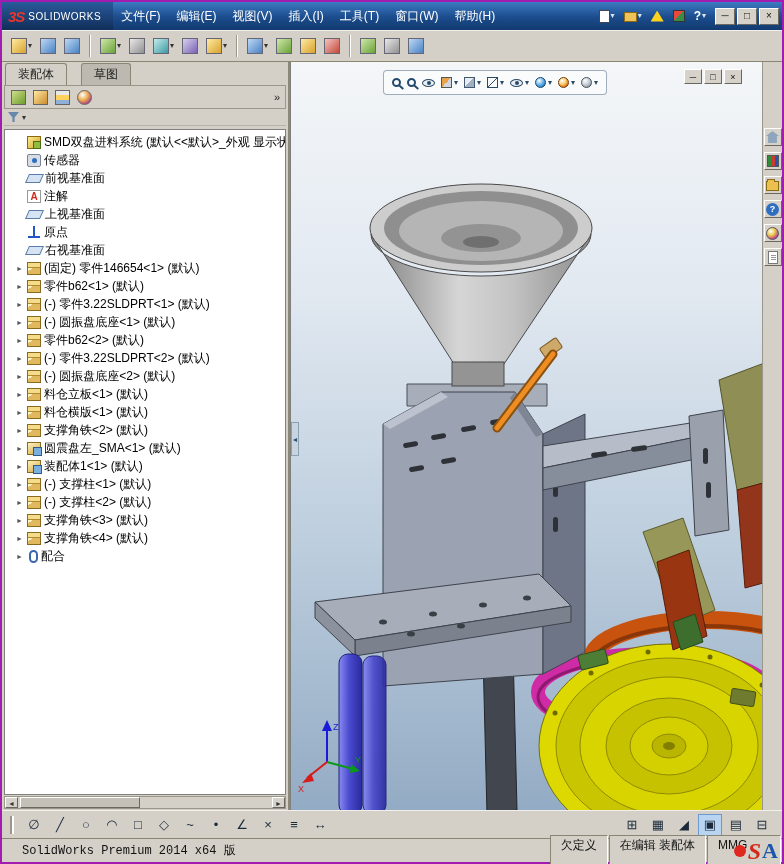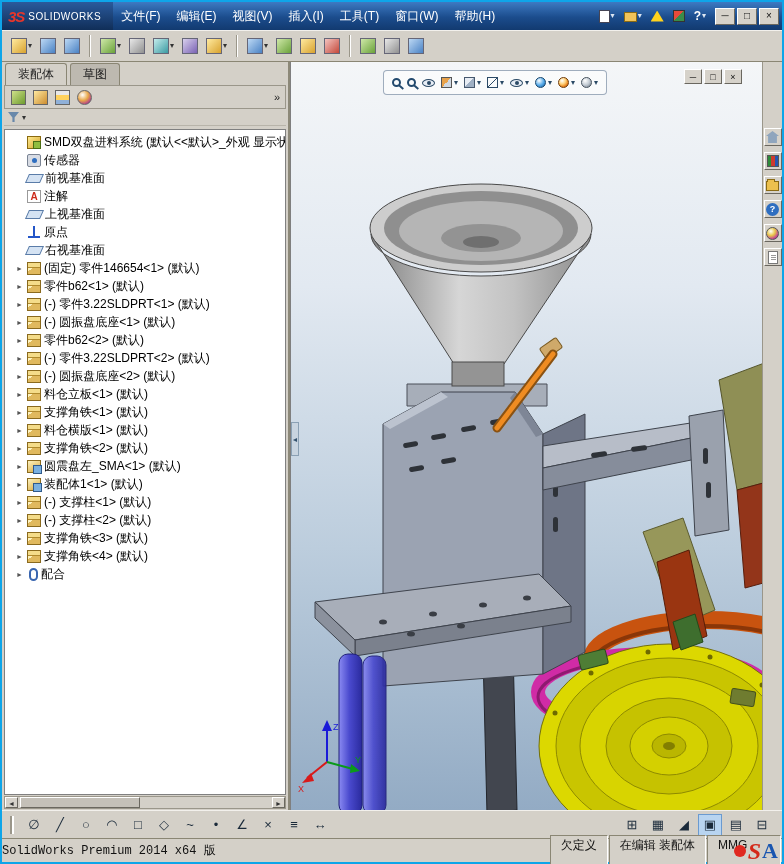--- a/index.html
+++ b/index.html
@@ -1,18 +1,18 @@
 <!DOCTYPE html>
 <html><head>
 <meta charset="utf-8">
 <style>
   *{margin:0;padding:0;box-sizing:border-box}
   html,body{width:784px;height:864px;overflow:hidden}
   body{font-family:"Liberation Sans","DejaVu Sans",sans-serif;background:#d4d0c8;position:relative;font-size:12px}
-  #app{position:absolute;inset:0;border:2px solid #0ea5e9;background:#ffffff}
+  #app{position:absolute;inset:0;border:2px solid #a21caf;background:#ffffff}
 
   
   .titlebar{position:absolute;left:0;top:0;right:0;height:28px;background:linear-gradient(#3d7ac2,#1b4c8c 55%,#123a70);display:flex;align-items:center;color:#fff}
   .logo{display:flex;align-items:center;gap:4px;padding:0 12px 0 6px;height:100%;background:linear-gradient(#2a5a9c,#102e58)}
   .logo-mark{color:#e8362a;font-weight:bold;font-style:italic;font-size:15px;letter-spacing:-1px}
   .logo-text{font-weight:normal;font-size:10px;letter-spacing:.5px}
   .menu-item{padding:3px 8px;font-size:12px;cursor:default}
   .tb-gap{flex:1}
   .qtbar{display:flex;align-items:center;gap:3px;margin-right:6px}
   .qtbtn{display:flex;align-items:center;gap:1px;background:transparent;border:1px solid transparent;padding:2px}
@@ -31,21 +31,21 @@
   .qa{width:16px;height:16px;border:1px solid #667;display:inline-block}
   .ca{background:linear-gradient(135deg,#ffeaa0,#d8a22e)} .cb{background:linear-gradient(135deg,#bcd8f4,#4a82c4)}
   .cc{background:linear-gradient(135deg,#cfe8a8,#6aa23a)} .cd{background:linear-gradient(135deg,#f4c4c0,#c4483a)}
   .ce{background:linear-gradient(135deg,#d8d0ec,#7a62b4)} .cf{background:linear-gradient(135deg,#c4ecec,#3a9aa2)}
   .cg{background:linear-gradient(135deg,#e8e8e8,#909090)}
   .tb-sep{width:2px;height:22px;border-left:1px solid #9a9689;border-right:1px solid #fff;margin:0 4px}
   .tbtn .dd{color:#333}
 
   
   .left{position:absolute;left:0;top:60px;width:288px;bottom:52px;background:#d4d0c8;border-right:2px solid #8c8878}
-  .tabs{height:23px;display:flex;align-items:flex-end;padding:2px 0 0 3px;gap:3px}
+  .tabs{height:23px;display:flex;align-items:flex-end;padding:2px 0 0 3px;gap:14px}
   .tab{padding:2px 12px;font-size:12px;border:1px solid #8a8674;border-bottom:none;background:#bdb9b0;border-radius:3px 3px 0 0;color:#222}
   .tab.active{background:#d4d0c8;position:relative;z-index:2}
   .panel-tools{height:24px;margin:0 2px;border:1px solid #9a968a;background:#d4d0c8;display:flex;align-items:center;gap:5px;padding:0 5px}
   .pi{width:15px;height:15px;display:inline-block;border:1px solid #666}
   .pi-fm{background:linear-gradient(135deg,#cfe08a,#6e9c2e)}
   .pi-pm{background:linear-gradient(135deg,#ffe9a0,#cc8c2e)}
   .pi-cm{background:linear-gradient(180deg,#e8e8e8 0 33%,#ffd25e 33% 66%,#8fb0d8 66%)}
   .pi-dm{border-radius:50%;background:radial-gradient(circle at 35% 30%,#fff,#e8a84a 45%,#b03a8c 80%)}
   .chev{margin-left:auto;font-size:11px;color:#222}
   .filter-row{height:17px;margin:0 2px;display:flex;align-items:center;gap:3px;padding:0 4px;border-bottom:1px solid #b8b4aa}
@@ -112,21 +112,21 @@
 
   
   .sketchbar{position:absolute;left:0;right:0;bottom:24px;height:28px;background:#d4d0c8;border-top:1px solid #f2f0ec;display:flex;align-items:center;padding:0 8px;gap:2px}
   .grip{width:4px;height:18px;border-left:2px solid #9a968a;border-right:2px solid #fff;margin-right:6px}
   .skbtn{width:24px;height:22px;border:1px solid transparent;background:transparent;font-size:13px;color:#1a2a3a;display:flex;align-items:center;justify-content:center}
   .skbtn.active{background:#b8d4f0;border:1px solid #6a9ad0}
   .sk-gap{flex:1}
 
   
   .statusbar{position:absolute;left:0;right:0;bottom:0;height:24px;background:#d4d0c8;border-top:1px solid #8a8674;display:flex;align-items:center;font-size:12px;color:#111}
-  .sb-left{padding-left:0;font-family:"Liberation Mono","DejaVu Sans Mono",monospace;font-size:12px}
+  .sb-left{padding-left:20px;font-family:"Liberation Mono","DejaVu Sans Mono",monospace;font-size:12px}
   .sb-spacer{flex:1}
   .sb-field{border:1px solid;border-color:#8a8674 #fff #fff #8a8674;padding:1px 10px;margin-right:1px;height:32px;line-height:16px;background:#d4d0c8}
   .watermark{position:absolute;right:4px;bottom:1px;display:flex;align-items:center;gap:1px;z-index:5}
   .wm-circle{width:12px;height:12px;border-radius:50%;background:#e02820;display:inline-block;margin-right:1px}
   .wm-s{color:#d42818;font-family:"Liberation Serif","DejaVu Serif",serif;font-style:italic;font-weight:bold;font-size:24px;line-height:20px}
   .wm-a{color:#1a56b0;font-family:"Liberation Serif","DejaVu Serif",serif;font-weight:bold;font-size:22px;line-height:20px}
 </style>
 </head>
 <body>
 
@@ -321,25 +321,20 @@
         </div>
       <div class="trow">
           <span class="tarrow">►</span>
           <span class="ti ti-part"></span>
           <span class="tlabel">(-) 圆振盘底座&lt;2&gt; (默认)</span>
         </div>
       <div class="trow">
           <span class="tarrow">►</span>
           <span class="ti ti-part"></span>
           <span class="tlabel">料仓立板&lt;1&gt; (默认)</span>
-        </div>
-      <div class="trow">
-          <span class="tarrow">►</span>
-          <span class="ti ti-part"></span>
-          <span class="tlabel">支撑角铁&lt;1&gt; (默认)</span>
         </div>
       <div class="trow">
           <span class="tarrow">►</span>
           <span class="ti ti-part"></span>
           <span class="tlabel">料仓横版&lt;1&gt; (默认)</span>
         </div>
       <div class="trow">
           <span class="tarrow">►</span>
           <span class="ti ti-part"></span>
           <span class="tlabel">支撑角铁&lt;2&gt; (默认)</span>

